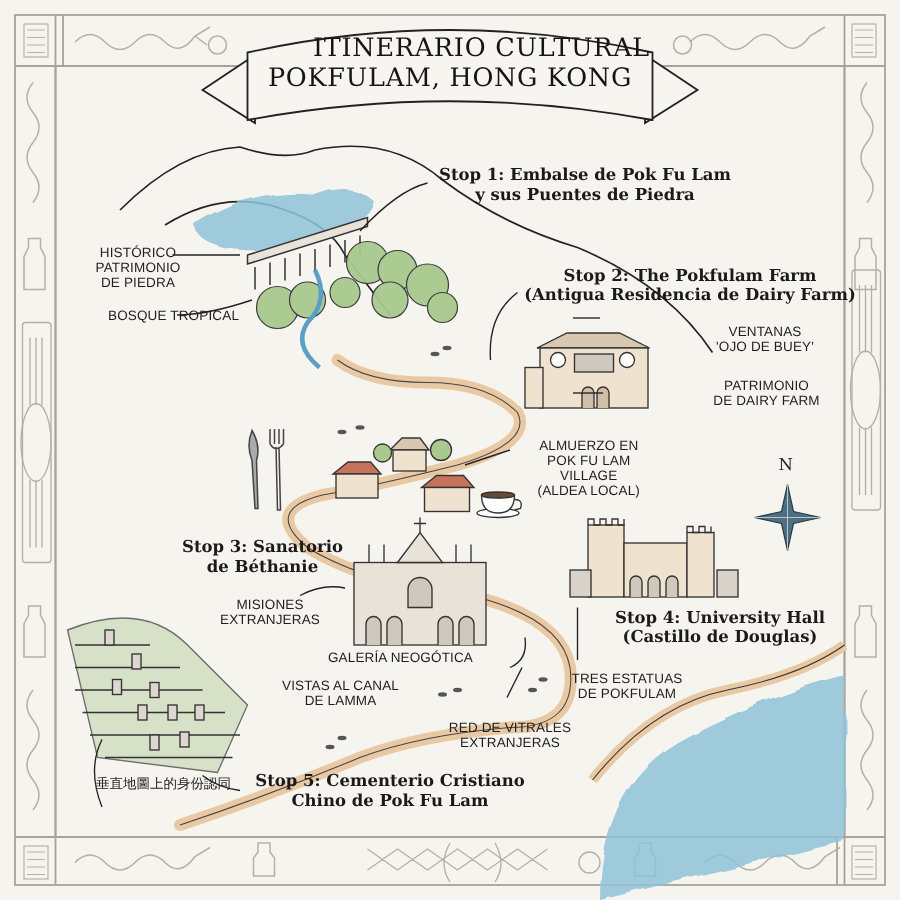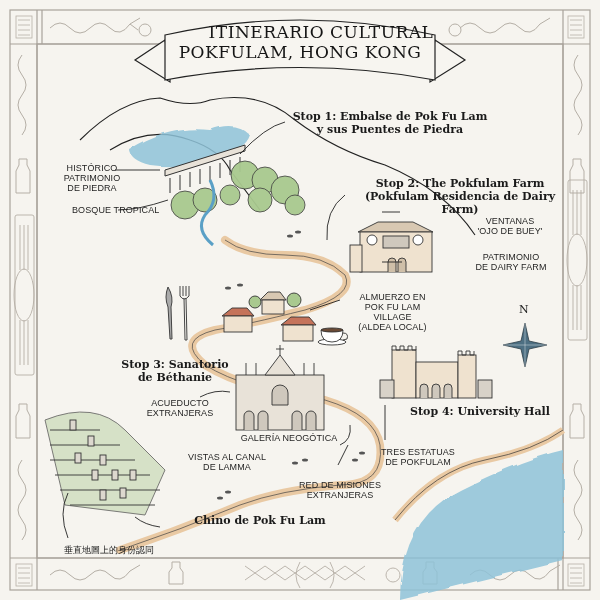--- a/index.html
+++ b/index.html
@@ -4,21 +4,21 @@
 <style>
   html,body{margin:0;padding:0;}
   body{width:600px;height:600px;background:#f6f4ef;position:relative;overflow:hidden;font-family:"DejaVu Sans",sans-serif;}
   .frame{position:absolute;inset:0;}
   .label{position:absolute;color:#1f1f1f;font-family:"Liberation Sans",sans-serif;font-size:9px;line-height:10px;text-align:center;letter-spacing:0.1px;}
   .label.left{text-align:right;}
   .stop{position:absolute;color:#1a1a1a;font-family:"DejaVu Serif",serif;font-weight:bold;font-size:11px;line-height:13px;text-align:center;}
   .title{position:absolute;left:150px;top:22px;width:300px;text-align:center;font-family:"DejaVu Serif",serif;color:#151515;}
   .title .l1{font-size:17px;letter-spacing:0.5px;display:block;line-height:20px;padding-left:42px;}
   .title .l2{font-size:17px;letter-spacing:0.5px;display:block;line-height:20px;}
-  .cjk{position:absolute;left:64px;top:544px;font-size:9px;color:#222;font-family:"DejaVu Sans",sans-serif;}
+  .cjk{position:absolute;left:64px;top:516px;font-size:9px;color:#222;font-family:"DejaVu Sans",sans-serif;}
   .compass-n{position:absolute;left:519px;top:303px;font-family:"DejaVu Serif",serif;font-size:11px;color:#222;}
 </style>
 </head>
 <body>
 
 <svg class="frame" width="600" height="600" viewBox="0 0 600 600" xmlns="http://www.w3.org/2000/svg">
   <defs>
     <filter id="wc">
         <feTurbulence type="fractalNoise" baseFrequency="0.04" numOctaves="2" seed="3"></feTurbulence>
         <feDisplacementMap in="SourceGraphic" scale="6"></feDisplacementMap>
@@ -222,30 +222,32 @@
   <span class="l1">ITINERARIO CULTURAL</span>
   <span class="l2">POKFULAM, HONG KONG</span>
 </div>
 
 <div class="stop" style="left:270px;top:110px;width:240px;">
   <div>Stop 1: Embalse de Pok Fu Lam</div>
   <div>y sus Puentes de Piedra</div>
 </div>
 <div class="stop" style="left:345px;top:177px;width:230px;">
   <div>Stop 2: The Pokfulam Farm</div>
-  <div>(Pokfulam Residencia de Dairy Farm)</div>
+  <div>(Antigua Residencia de Dairy Farm)</div>
 </div>
 <div class="stop" style="left:115px;top:358px;width:120px;">
   <div>Stop 3: Sanatorio</div>
   <div>de Béthanie</div>
 </div>
 <div class="stop" style="left:410px;top:405px;width:140px;">
   <div>Stop 4: University Hall</div>
+  <div>(Castillo de Douglas)</div>
 </div>
 <div class="stop" style="left:160px;top:514px;width:200px;">
+  <div>Stop 5: Cementerio Cristiano</div>
   <div>Chino de Pok Fu Lam</div>
 </div>
 
 <div class="label" style="left:62px;top:163px;width:60px;">
   <div>HISTÓRICO</div>
     <div>PATRIMONIO</div>
     <div>DE PIEDRA</div>
 </div>
 <div class="label left" style="left:72px;top:205px;">
   <div>BOSQUE TROPICAL</div>
@@ -257,32 +259,32 @@
 <div class="label" style="left:466px;top:252px;width:90px;">
   <div>PATRIMONIO</div>
     <div>DE DAIRY FARM</div>
 </div>
 <div class="label" style="left:345px;top:292px;width:95px;">
   <div>ALMUERZO EN</div>
     <div>POK FU LAM VILLAGE</div>
     <div>(ALDEA LOCAL)</div>
 </div>
 <div class="label" style="left:145px;top:398px;width:70px;">
-  <div>ACUEDUCTO</div>
+  <div>MISIONES</div>
     <div>EXTRANJERAS</div>
 </div>
-<div class="label" style="left:234px;top:433px;width:110px;">
+<div class="label" style="left:212px;top:433px;width:110px;">
   <div>GALERÍA NEOGÓTICA</div>
 </div>
 <div class="label" style="left:182px;top:452px;width:90px;">
   <div>VISTAS AL CANAL</div>
     <div>DE LAMMA</div>
 </div>
 <div class="label" style="left:295px;top:480px;width:90px;">
-  <div>RED DE MISIONES</div>
+  <div>RED DE VITRALES</div>
     <div>EXTRANJERAS</div>
 </div>
 <div class="label" style="left:378px;top:447px;width:80px;">
   <div>TRES ESTATUAS</div>
     <div>DE POKFULAM</div>
 </div>
 <div class="cjk">垂直地圖上的身份認同</div>
 <div class="compass-n">N</div>
 
 </body></html>

